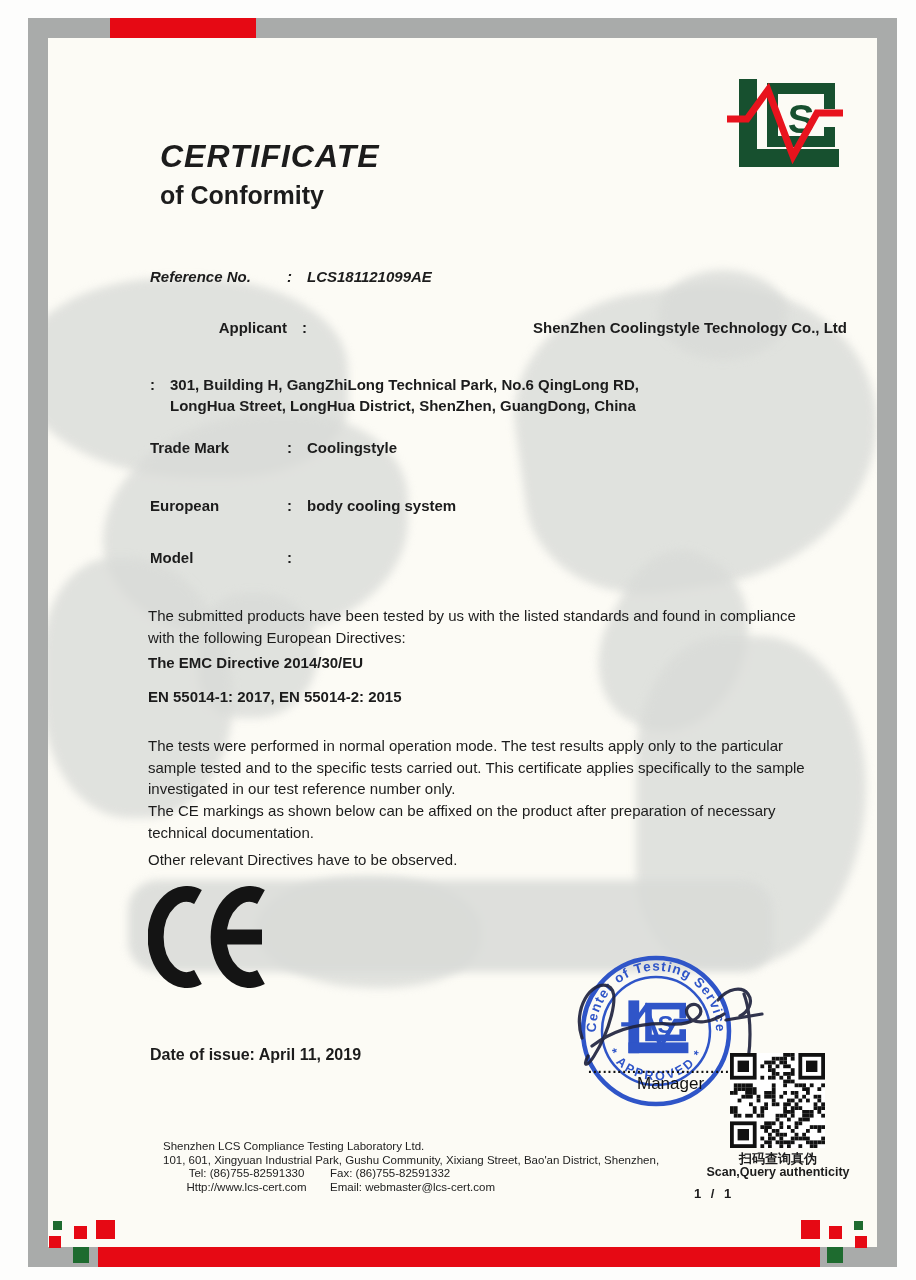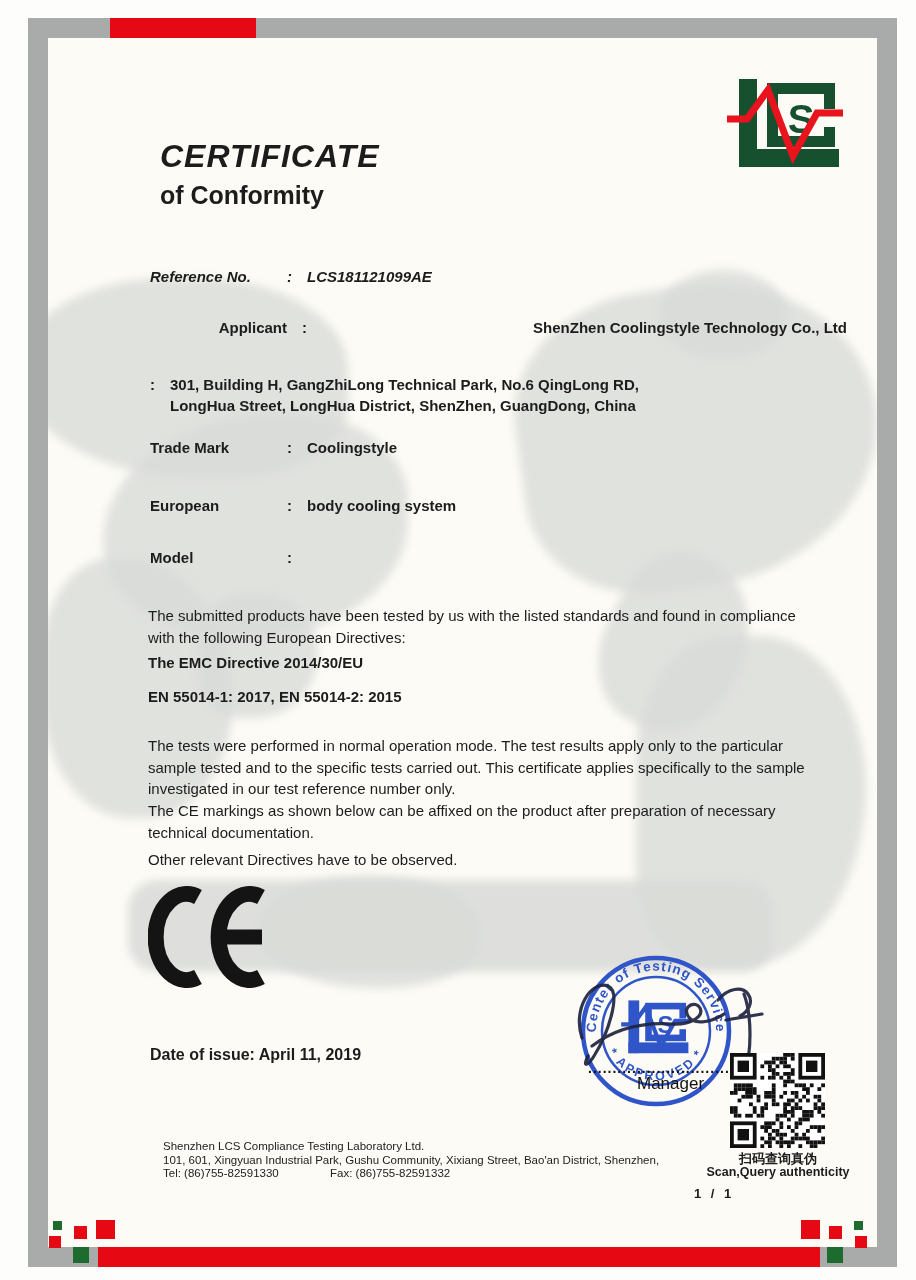--- a/index.html
+++ b/index.html
@@ -21,21 +21,21 @@
   .title1{font-size:32px;font-weight:bold;letter-spacing:1px;font-style:italic;}
   .title2{font-size:25px;font-weight:bold;}
   .field{position:absolute;display:flex;font-size:15px;font-weight:bold;line-height:21px;z-index:2;}
   .f-label{width:137px;flex:none;}
   .f-colon{width:20px;flex:none;}
   .f-value{width:540px;white-space:pre-line;}
   .para{font-size:15px;line-height:21.5px;width:700px;}
   .bold{font-weight:bold;}
   .footer-line{font-size:11.5px;line-height:13.5px;color:#222;}
   .footer-cols{display:flex;}
-  .footer-cols .c1{width:167px;flex:none;}
+  .footer-cols .c1{width:167px;flex:none;text-align:center;}
   .pagenum{font-size:13px;font-weight:bold;letter-spacing:3px;}
   .qr-cap-zh{font-size:13px;font-weight:bold;text-align:center;width:160px;}
   .qr-cap-en{font-size:12.5px;font-weight:600;text-align:center;width:200px;}
   .manager{font-size:17px;color:#111;}
   .dots{font-size:14px;font-weight:bold;letter-spacing:1px;color:#111;}
   svg text{font-family:"Liberation Sans","DejaVu Sans",sans-serif;}
 </style>
 </head>
 <body>
 
@@ -365,20 +365,24 @@
     <div class="txt qr-cap-zh" style="left:650px;top:1112px;">扫码查询真伪</div>
     <div class="txt qr-cap-en" style="left:630px;top:1127px;">Scan,Query authenticity</div>
 
     <div class="txt" style="left:115px;top:1102px;">
       <div class="footer-line">Shenzhen LCS Compliance Testing Laboratory Ltd.</div>
       <div class="footer-line">101, 601, Xingyuan Industrial Park, Gushu Community, Xixiang Street, Bao'an District, Shenzhen,</div>
       <div class="footer-line footer-cols">
         <span class="c1">Tel: (86)755-82591330</span>
         <span>Fax: (86)755-82591332</span>
       </div>
+      <div class="footer-line footer-cols">
+        <span class="c1">Http://www.lcs-cert.com</span>
+        <span>Email: webmaster@lcs-cert.com</span>
+      </div>
     </div>
     <div class="txt pagenum" style="left:646px;top:1148px;">1 / 1</div>
   </div>
 
   <div class="deco red" style="left:110px;top:18px;width:146px;height:20px;"></div>
   <div class="deco red" style="left:98px;top:1247px;width:722px;height:20px;"></div>
 
   <div class="deco green-sq" style="left:53px;top:1221px;width:9px;height:9px;"></div>
   <div class="deco red" style="left:74px;top:1226px;width:13px;height:13px;"></div>
   <div class="deco red" style="left:96px;top:1220px;width:19px;height:19px;"></div>

